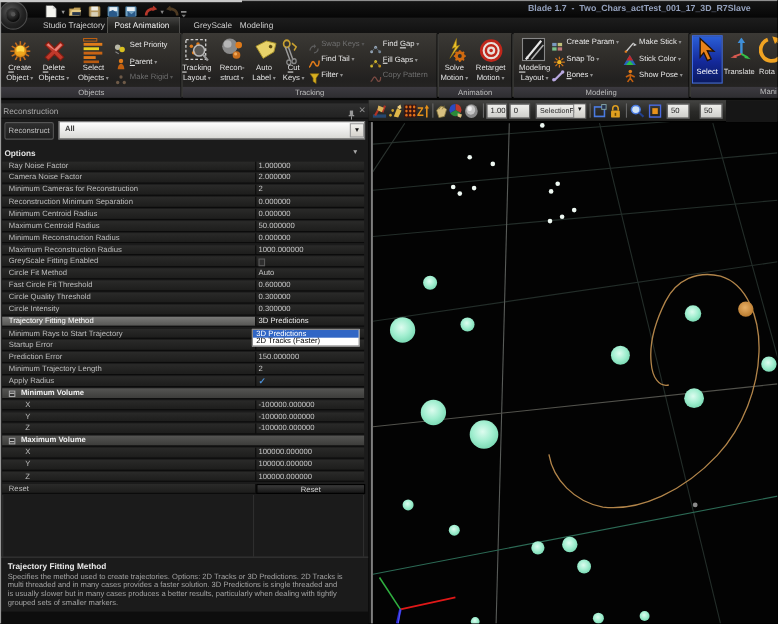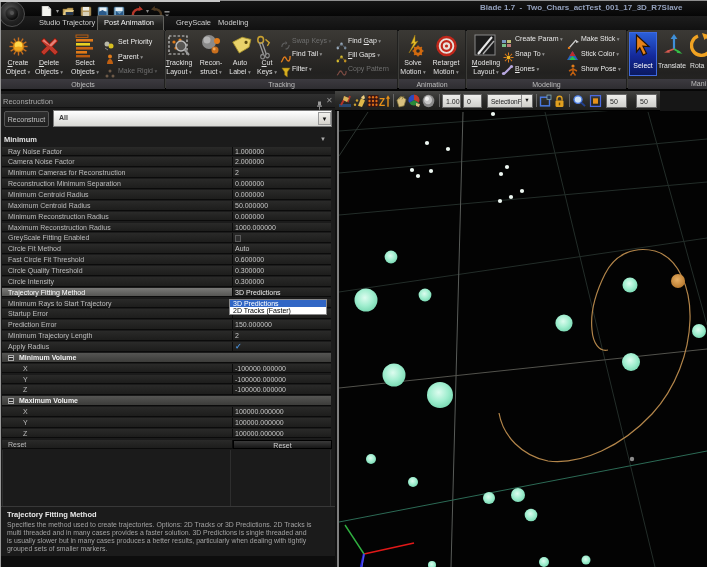--- a/index.html
+++ b/index.html
@@ -302,21 +302,21 @@
 <div class="ab" style="left:316px;top:96px;width:7px;height:9px;"><svg width="7" height="9" viewBox="0 0 7 9">
         <rect x="2" y="0.5" width="3" height="4" fill="#9a9a9a"></rect>
         <rect x="1" y="4.5" width="5" height="1.2" fill="#9a9a9a"></rect>
         <rect x="3.1" y="5.7" width="0.9" height="3" fill="#9a9a9a"></rect>
       </svg></div>
 <div class="ab" style="left:326px;top:96px;font-size:8px;color:#909090;">✕</div>
 <div class="ab" style="left:4px;top:111px;width:45px;height:16px;background:linear-gradient(#2e2e2e,#1f1f1f);border:1px solid #565656;border-radius:2px;font-size:7px;color:#c0c0c0;text-align:center;line-height:15px;">Reconstruct</div>
 <div class="ab" style="left:53px;top:110px;width:279px;height:17px;background:linear-gradient(#ffffff,#e8e8e6 60%,#d8d8d4);border:1px solid #7a7a7a;"></div>
 <div class="ab" style="left:59px;top:114px;font-size:7px;color:#3a3a3a;font-weight:bold;">All</div>
 <div class="ab" style="left:318px;top:112px;width:13px;height:13px;background:linear-gradient(#f2f1ee,#d5d2cc);border:1px solid #999;text-align:center;line-height:12px;font-size:6px;color:#111;">▼</div>
-<div class="ab" style="left:4px;top:135px;font-size:7.5px;font-weight:bold;color:#e4e4e4;">Minimum</div>
+<div class="ab" style="left:4px;top:135px;font-size:7.5px;font-weight:bold;color:#e4e4e4;">Options</div>
 <div class="ab" style="left:320px;top:136px;font-size:6px;color:#aaa;">▼</div>
 <div class="row" style="top:146.6px;height:9.8px;">
       <div class="rl" style="left:6px;color:#bdbdbd;">Ray Noise Factor</div>
       <div class="cdiv"></div>
       <div class="rv" style="color:#c6c6c6;">1.000000</div>
     </div>
 <div class="row" style="top:157.4px;height:9.8px;">
       <div class="rl" style="left:6px;color:#bdbdbd;">Camera Noise Factor</div>
       <div class="cdiv"></div>
       <div class="rv" style="color:#c6c6c6;">2.000000</div>

